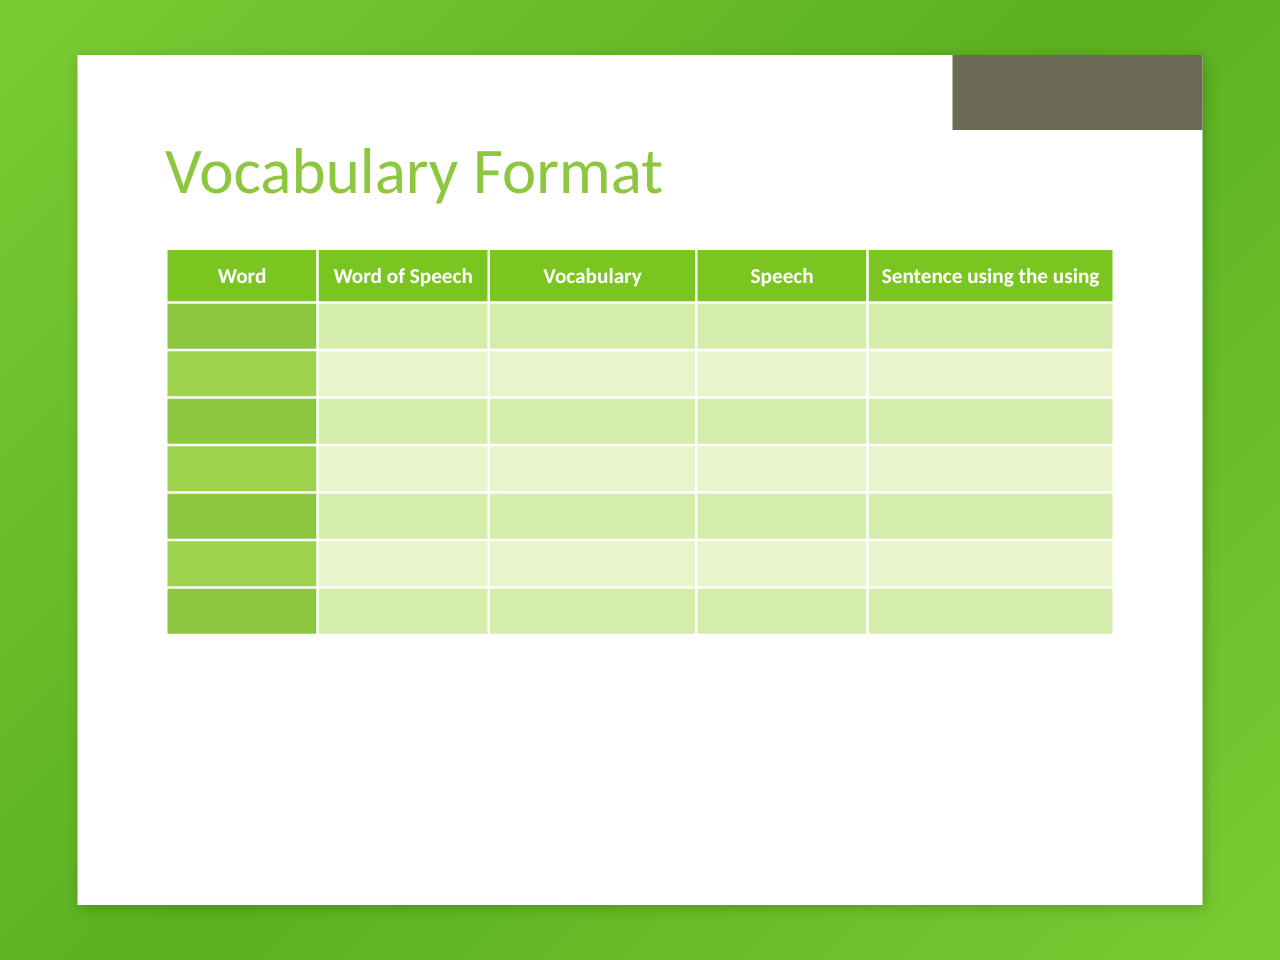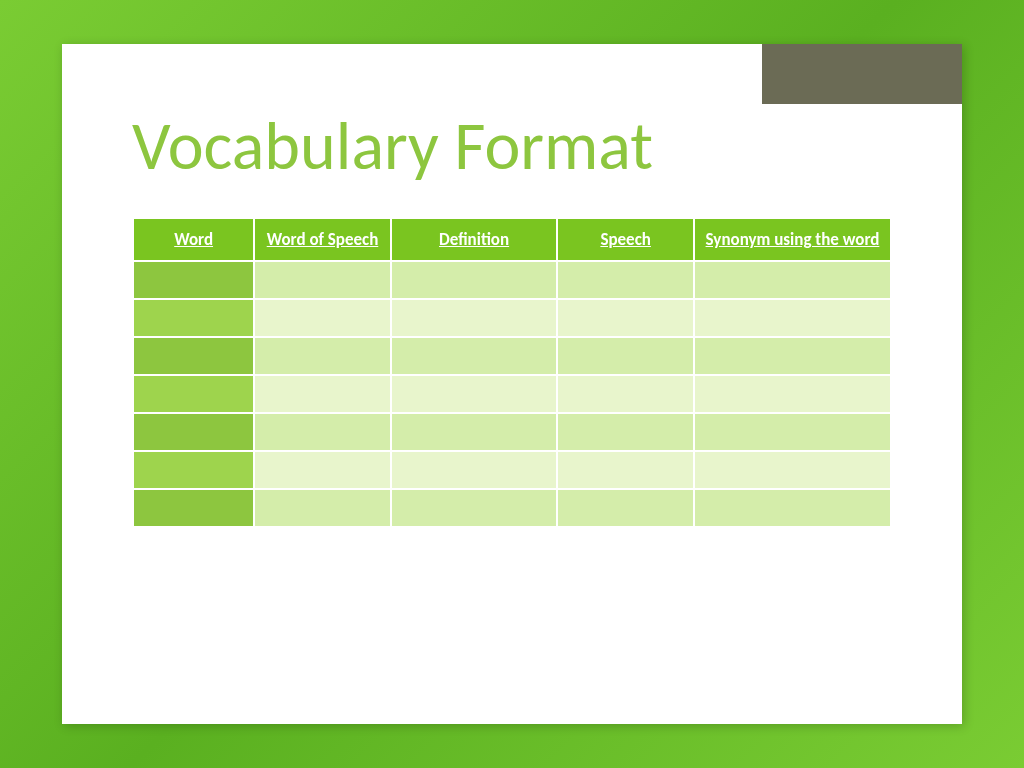--- a/index.html
+++ b/index.html
@@ -35,21 +35,21 @@
       width: 200px;
       height: 60px;
       background: #6b6b55;
     }
 
     .slide-content {
       padding: 60px 70px 40px 70px;
     }
 
     .slide-title {
-      font-size: 68px;
+      font-size: 52px;
       color: #8dc63f;
       font-weight: 300;
       margin-bottom: 30px;
       font-family: 'Calibri', Arial, sans-serif;
     }
 
     .vocab-table {
       width: 100%;
       border-collapse: collapse;
       table-layout: fixed;
@@ -57,21 +57,20 @@
 
     .vocab-table th {
       background-color: #7ac520;
       color: #ffffff;
       font-weight: bold;
       font-size: 17px;
       text-align: center;
       padding: 10px 8px;
       border: 2px solid #ffffff;
       vertical-align: middle;
-      text-decoration: underline;
     }
 
     .vocab-table td {
       height: 38px;
       border: 2px solid #ffffff;
       padding: 4px 8px;
     }
 
     .vocab-table tr:nth-child(odd) td {
       background-color: #d4edaa;
@@ -106,23 +105,23 @@
   <div class="top-right-box"></div>
 
   <div class="slide-content">
     <h1 class="slide-title">Vocabulary Format</h1>
 
     <table class="vocab-table">
       <thead>
         <tr>
           <th class="col-word">Word</th>
           <th class="col-pos">Word of Speech</th>
-          <th class="col-def">Definition</th>
+          <th class="col-def">Vocabulary</th>
           <th class="col-syn">Speech</th>
-          <th class="col-sent">Synonym using the word</th>
+          <th class="col-sent">Sentence using the using</th>
         </tr>
       </thead>
       <tbody id="table-body">
       <tr>
             <td class="col-word green-cell"></td>
             <td class="col-pos"></td>
             <td class="col-def"></td>
             <td class="col-syn"></td>
             <td class="col-sent"></td>
           </tr>

